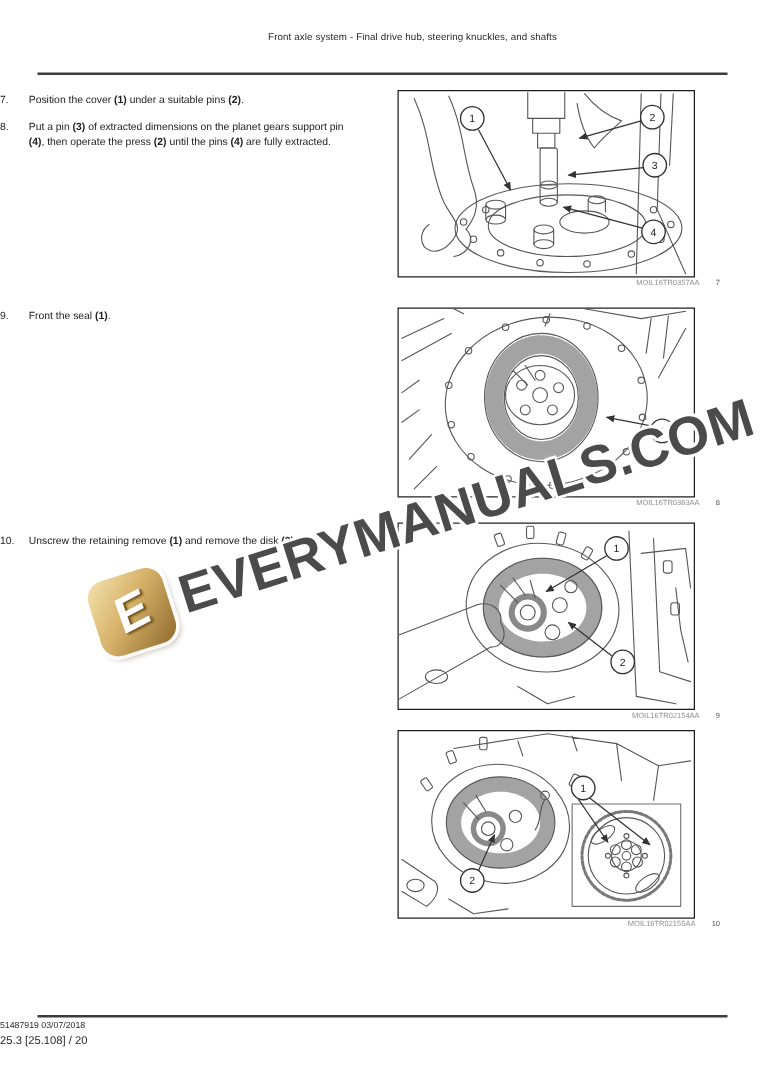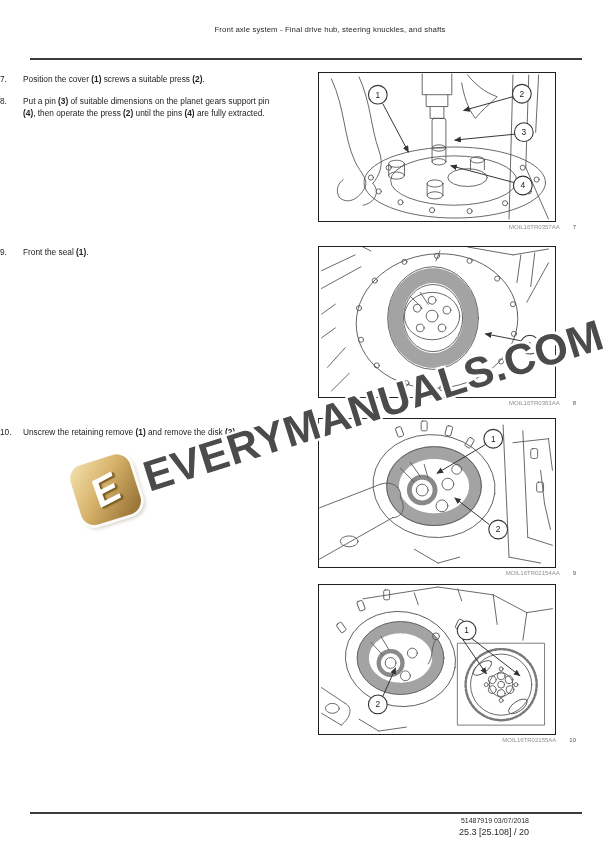--- a/index.html
+++ b/index.html
@@ -31,39 +31,39 @@
   .wm-logo{width:62px;height:62px;border-radius:14px;flex:0 0 62px;
            background:linear-gradient(135deg,#f3e3af 0%,#d7b26a 45%,#8e6a2d 100%);
            box-shadow:0 0 0 3px rgba(255,255,255,.9),2px 3px 5px rgba(90,70,30,.45);
            display:flex;align-items:center;justify-content:center;}
   .wm-letter{font-size:40px;font-weight:bold;color:#fff;
              transform:rotate(-10deg) skewX(-8deg);
              text-shadow:1px 1px 0 #7a5c20,2px 2px 2px #6b4f1a;}
   .wm-text{font-size:43px;font-weight:bold;color:#4b4b4b;letter-spacing:.5px;white-space:nowrap;
            text-shadow:-2px -2px 0 #fff,2px -2px 0 #fff,-2px 2px 0 #fff,2px 2px 0 #fff,
                        -2px 0 0 #fff,2px 0 0 #fff,0 -2px 0 #fff,0 2px 0 #fff,0 0 5px #fff;}
-  .footer{position:absolute;left:0;width:529px;text-align:right;color:#2a2a2a;}
+  .footer{position:absolute;left:0;width:529px;text-align:left;color:#2a2a2a;}
   .foot1{top:817px;font-size:7px;}
   .foot2{top:827px;font-size:9px;}
 </style>
 </head>
 <body>
 
 <div class="page">
 
   <div class="hdr-title">Front axle system - Final drive hub, steering knuckles, and shafts</div>
   <div class="rule rule-top"></div>
 
   <div class="step" style="top:73px">
     <span class="num">7.</span>
-    <span class="txt"><span>Position the cover </span><b>(1)</b><span> screws a suitable press </span><b>(2)</b><span>.</span></span>
+    <span class="txt"><span>Position the cover </span><b>(1)</b><span> under a suitable pins </span><b>(2)</b><span>.</span></span>
   </div>
   <div class="step" style="top:95px">
     <span class="num">8.</span>
-    <span class="txt"><span>Put a pin </span><b>(3)</b><span> of suitable dimensions on the planet gears support pin </span><b>(4)</b><span>, then operate the press </span><b>(2)</b><span> until the pins </span><b>(4)</b><span> are fully extracted.</span></span>
+    <span class="txt"><span>Put a pin </span><b>(3)</b><span> of extracted dimensions on the planet gears support pin </span><b>(4)</b><span>, then operate the press </span><b>(2)</b><span> until the pins </span><b>(4)</b><span> are fully extracted.</span></span>
   </div>
   <div class="step" style="top:246px">
     <span class="num">9.</span>
     <span class="txt"><span>Front the seal </span><b>(1)</b><span>.</span></span>
   </div>
   <div class="step" style="top:426px">
     <span class="num">10.</span>
     <span class="txt"><span>Unscrew the retaining remove </span><b>(1)</b><span> and remove the disk </span><b>(2)</b><span>.</span></span>
   </div>
 

